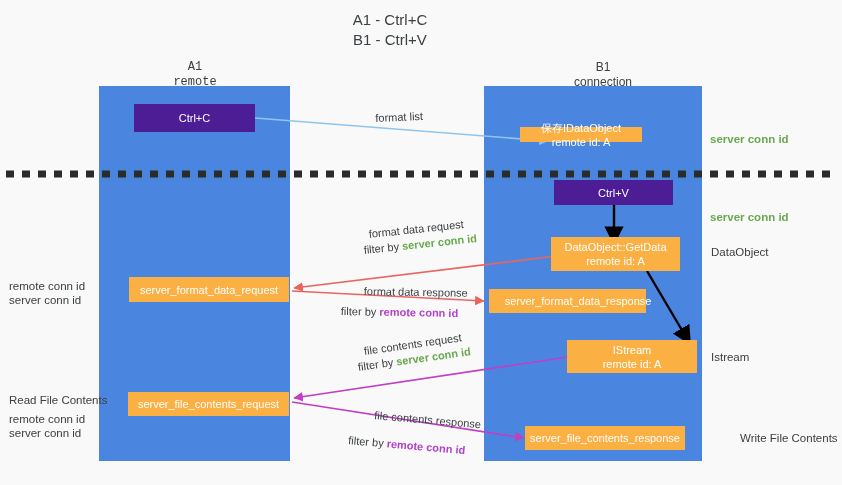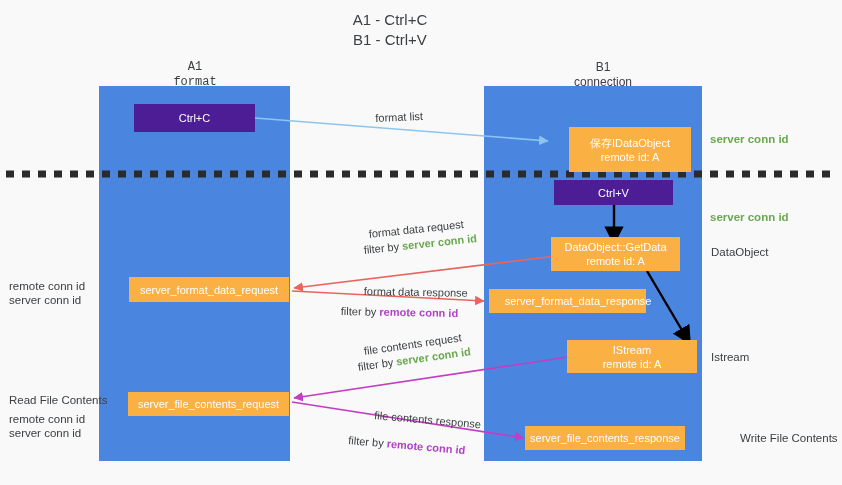--- a/index.html
+++ b/index.html
@@ -59,21 +59,21 @@
 
 <div id="stage">
 
   <div class="title">
     <div>A1 - Ctrl+C</div>
     <div>B1 - Ctrl+V</div>
   </div>
 
   <div class="lane-head" style="left:120px;top:60px;width:150px;font-family:Liberation Mono, monospace;">
     <div>A1</div>
-    <div>format</div>
+    <div>remote</div>
   </div>
   <div class="lane-head" style="left:528px;top:60px;width:150px;">
     <div>B1</div>
     <div>connection</div>
   </div>
 
   <div class="lane" style="left:99px;top:86px;width:191px;height:375px;"></div>
   <div class="lane" style="left:484px;top:86px;width:218px;height:375px;"></div>
 
   <svg class="overlay">
@@ -106,21 +106,21 @@
 
     <line x1="568" y1="357" x2="294" y2="398" stroke="#c23ec2" stroke-width="1.6" marker-end="url(#ar-mag)"></line>
 
     <line x1="292" y1="402" x2="524" y2="438" stroke="#c23ec2" stroke-width="1.6" marker-end="url(#ar-mag)"></line>
   </svg>
 
   <div class="box green" style="left:134px;top:104px;width:121px;height:28px;">
     <div>Ctrl+C</div>
   </div>
 
-  <div class="box orange" style="left:569px;top:127px;width:122px;height:45px;">
+  <div class="box orange" style="left:520px;top:127px;width:122px;height:15px;">
     <div>保存IDataObject</div>
     <div class="l2">remote id: A</div>
   </div>
 
   <div class="box green" style="left:554px;top:180px;width:119px;height:25px;">
     <div>Ctrl+V</div>
   </div>
 
   <div class="box orange" style="left:551px;top:237px;width:129px;height:34px;">
     <div>DataObject::GetData</div>

